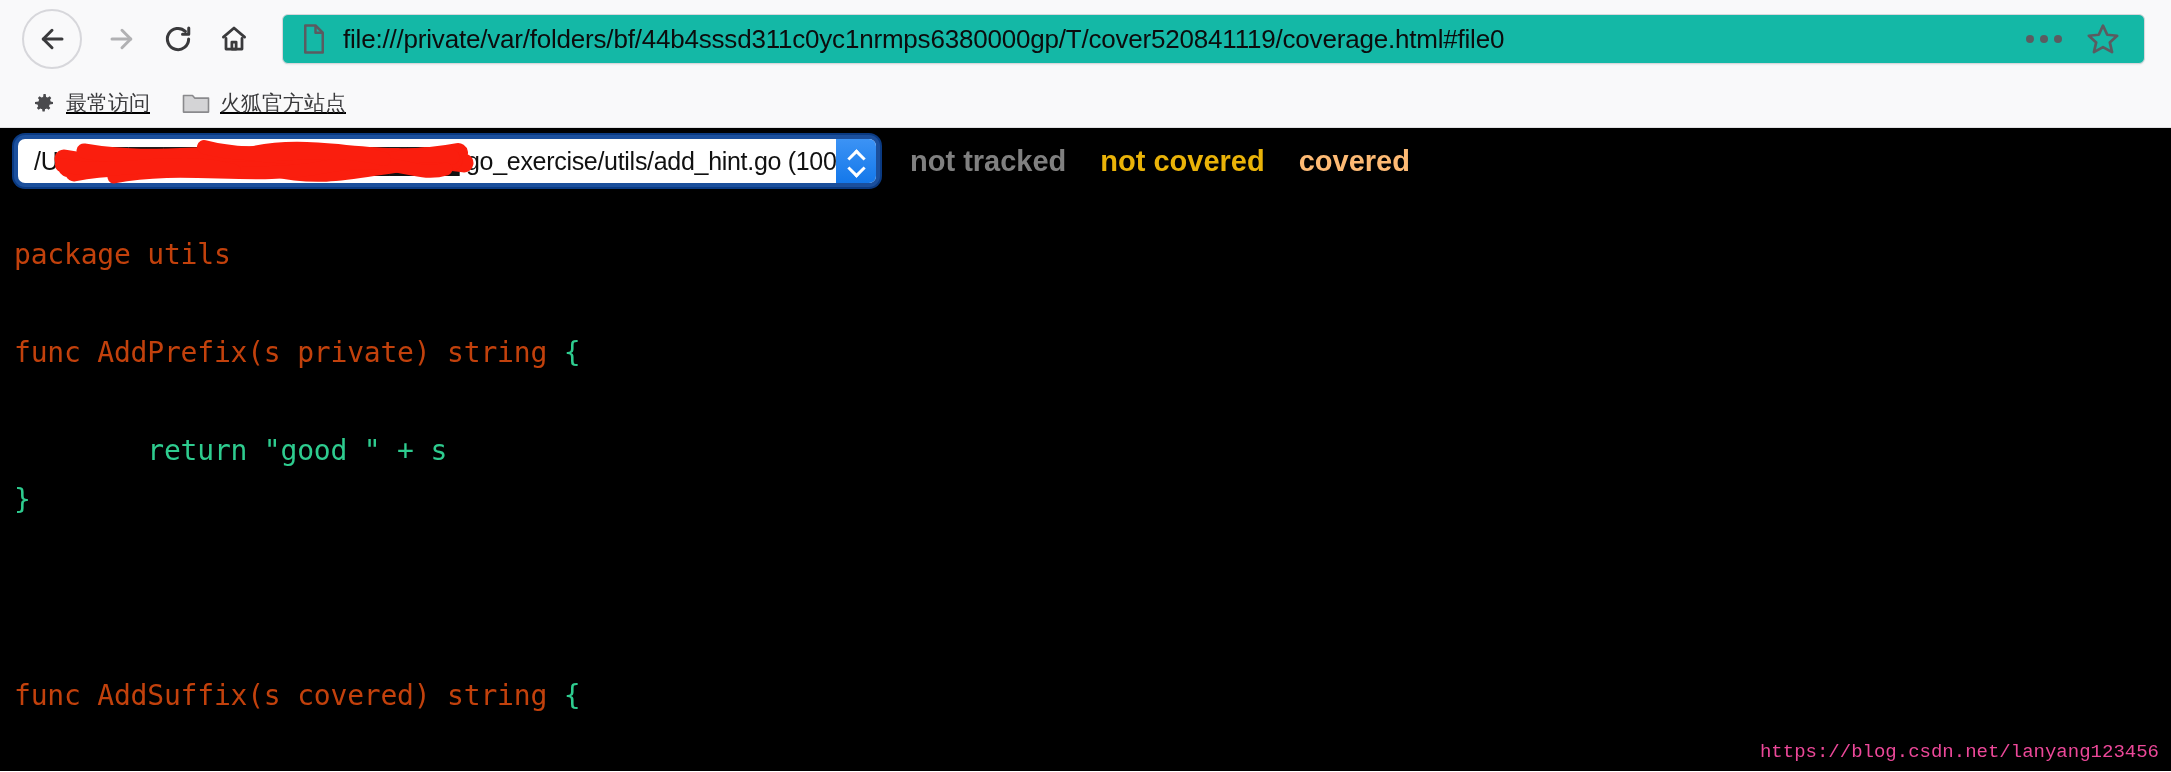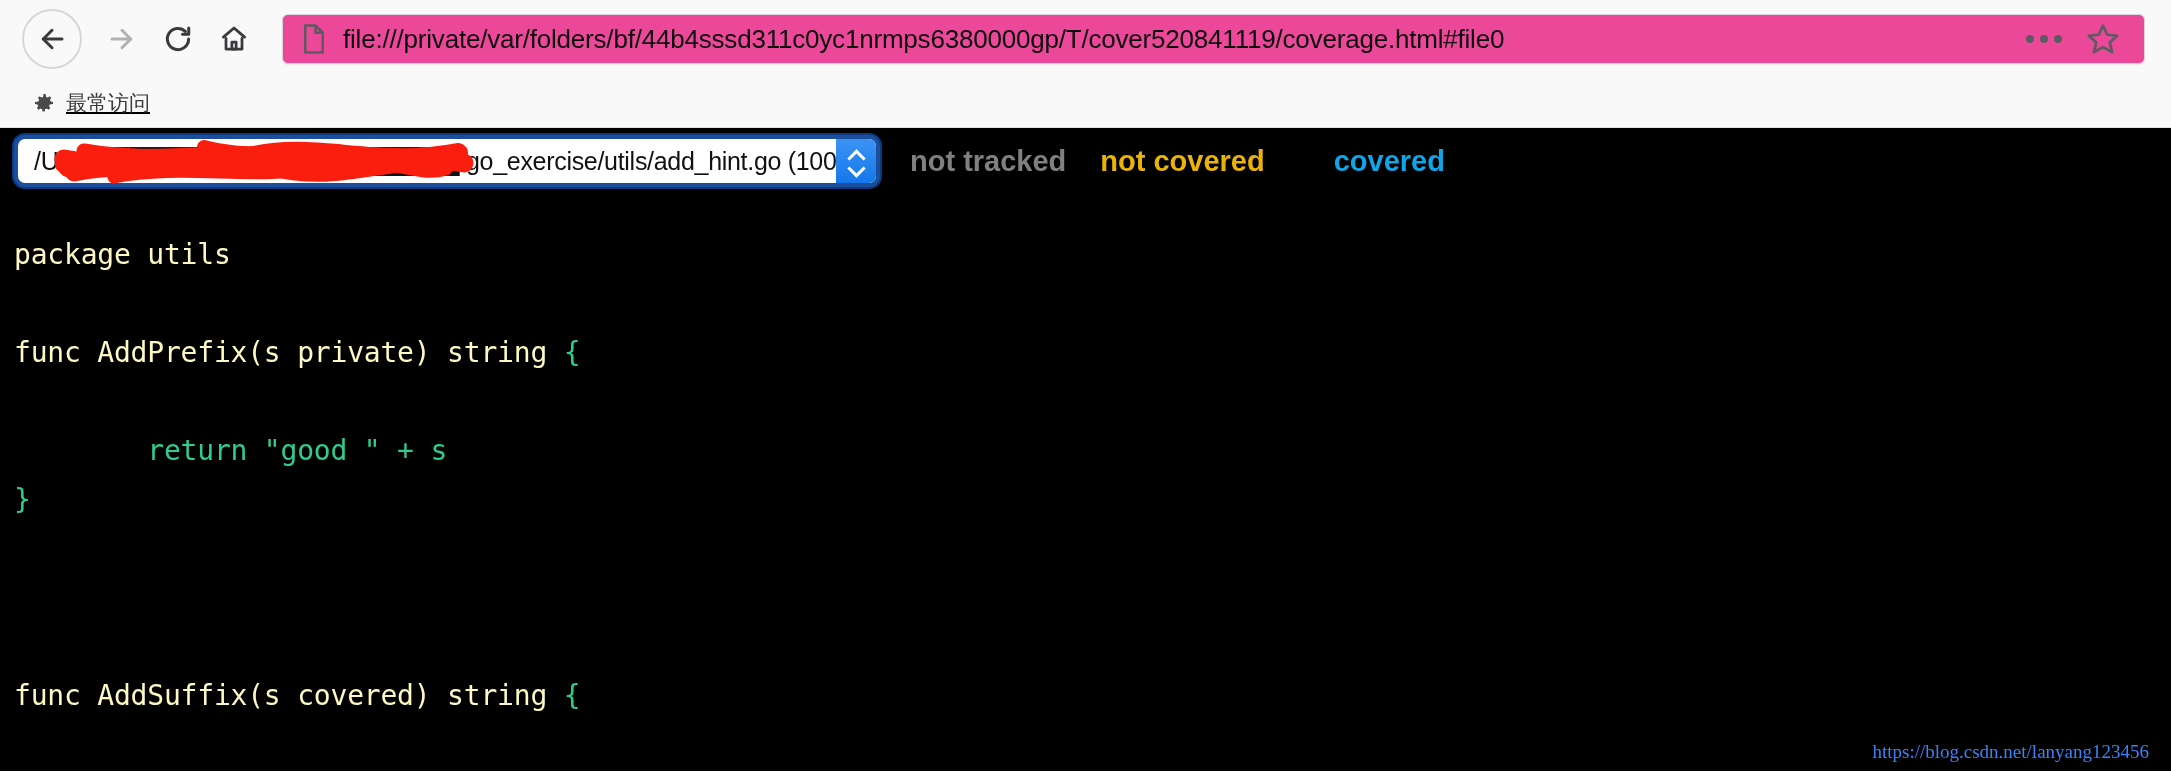--- a/index.html
+++ b/index.html
@@ -42,21 +42,21 @@
     border: 2px solid #d7d7db;
     margin-right: 12px;
   }
   .nav-btn svg { display: block; }
 
   .urlbar {
     flex: 1 1 auto;
     margin-left: 20px;
     margin-right: 4px;
     height: 50px;
-    background: #ec4899;
+    background: #14b8a6;
     border: 1px solid #d7d7db;
     border-radius: 6px;
     display: flex;
     align-items: center;
     padding: 0 18px 0 18px;
     box-sizing: border-box;
     box-shadow: 0 1px 2px rgba(0,0,0,0.06);
   }
   .urlbar-doc-icon {
     flex: 0 0 auto;
@@ -218,40 +218,40 @@
     align-items: center;
     margin-left: 34px;
     gap: 34px;
     font-family: Liberation Sans, sans-serif;
     font-size: 29px;
     font-weight: bold;
     letter-spacing: 0px;
   }
   .legend-cov0 { color: #808080; }
   .legend-cov-none { color: #eab308; }
-  .legend-cov-yes { color: #0ea5e9; margin-left: 35px; }
+  .legend-cov-yes { color: #fdba74; }
 
   .code {
     font-family: "DejaVu Sans Mono", monospace;
     font-size: 28px;
     line-height: 49px;
     white-space: pre;
     padding: 12px 0 0 14px;
     letter-spacing: -0.2px;
   }
-  .cov0  { color: #fef9c3; }
+  .cov0  { color: #c2410c; }
   .cov8  { color: #2ecc8f; }
 
   .watermark {
     position: absolute;
-    right: 22px;
+    right: 12px;
     bottom: 8px;
-    font-family: Liberation Serif, serif;
+    font-family: Liberation Mono, monospace;
     font-size: 19px;
-    color: #3b82f6;
+    color: #ec4899;
     white-space: nowrap;
   }
 </style>
 </head>
 <body>
 
 <div class="browser-chrome">
 
   <div class="nav-bar">
 
@@ -321,20 +321,28 @@
     <div class="bookmark-item">
       <span class="bookmark-icon">
         <svg width="24" height="24" viewBox="0 0 24 24" fill="#4a4a4d">
           <path d="M12 8.4a3.6 3.6 0 1 0 0 7.2 3.6 3.6 0 0 0 0-7.2zm0 5.4a1.8 1.8 0 1 1 0-3.6 1.8 1.8 0 0 1 0 3.6z"></path>
           <path d="M21 13.1v-2.2l-2.3-.4a6.9 6.9 0 0 0-.7-1.7l1.3-1.9-1.6-1.6-1.9 1.3a6.9 6.9 0 0 0-1.7-.7L13.7 3h-2.2l-.4 2.9a6.9 6.9 0 0 0-1.7.7L7.5 5.3 5.9 6.9l1.3 1.9a6.9 6.9 0 0 0-.7 1.7L3 10.9v2.2l2.5.4c.16.6.4 1.17.7 1.7l-1.3 1.9 1.6 1.6 1.9-1.3c.53.3 1.1.54 1.7.7l.4 2.4h2.2l.4-2.4c.6-.16 1.17-.4 1.7-.7l1.9 1.3 1.6-1.6-1.3-1.9c.3-.53.54-1.1.7-1.7z"></path>
         </svg>
       </span>
       <span class="bookmark-label">最常访问</span>
     </div>
 
+    <div class="bookmark-item">
+      <span class="bookmark-icon">
+        <svg width="28" height="24" viewBox="0 0 28 24">
+          <path d="M1.5 4.5h9l2.2 2.6h13.8v14H1.5z" fill="#d4d4d6" stroke="#8a8a8d" stroke-width="1.6" stroke-linejoin="round"></path>
+        </svg>
+      </span>
+      <span class="bookmark-label">火狐官方站点</span>
+    </div>
 
   </div>
 </div>
 
 <div class="page">
 
   <div class="banner">
 
     <div class="file-select-wrap">
       <div class="file-select">

